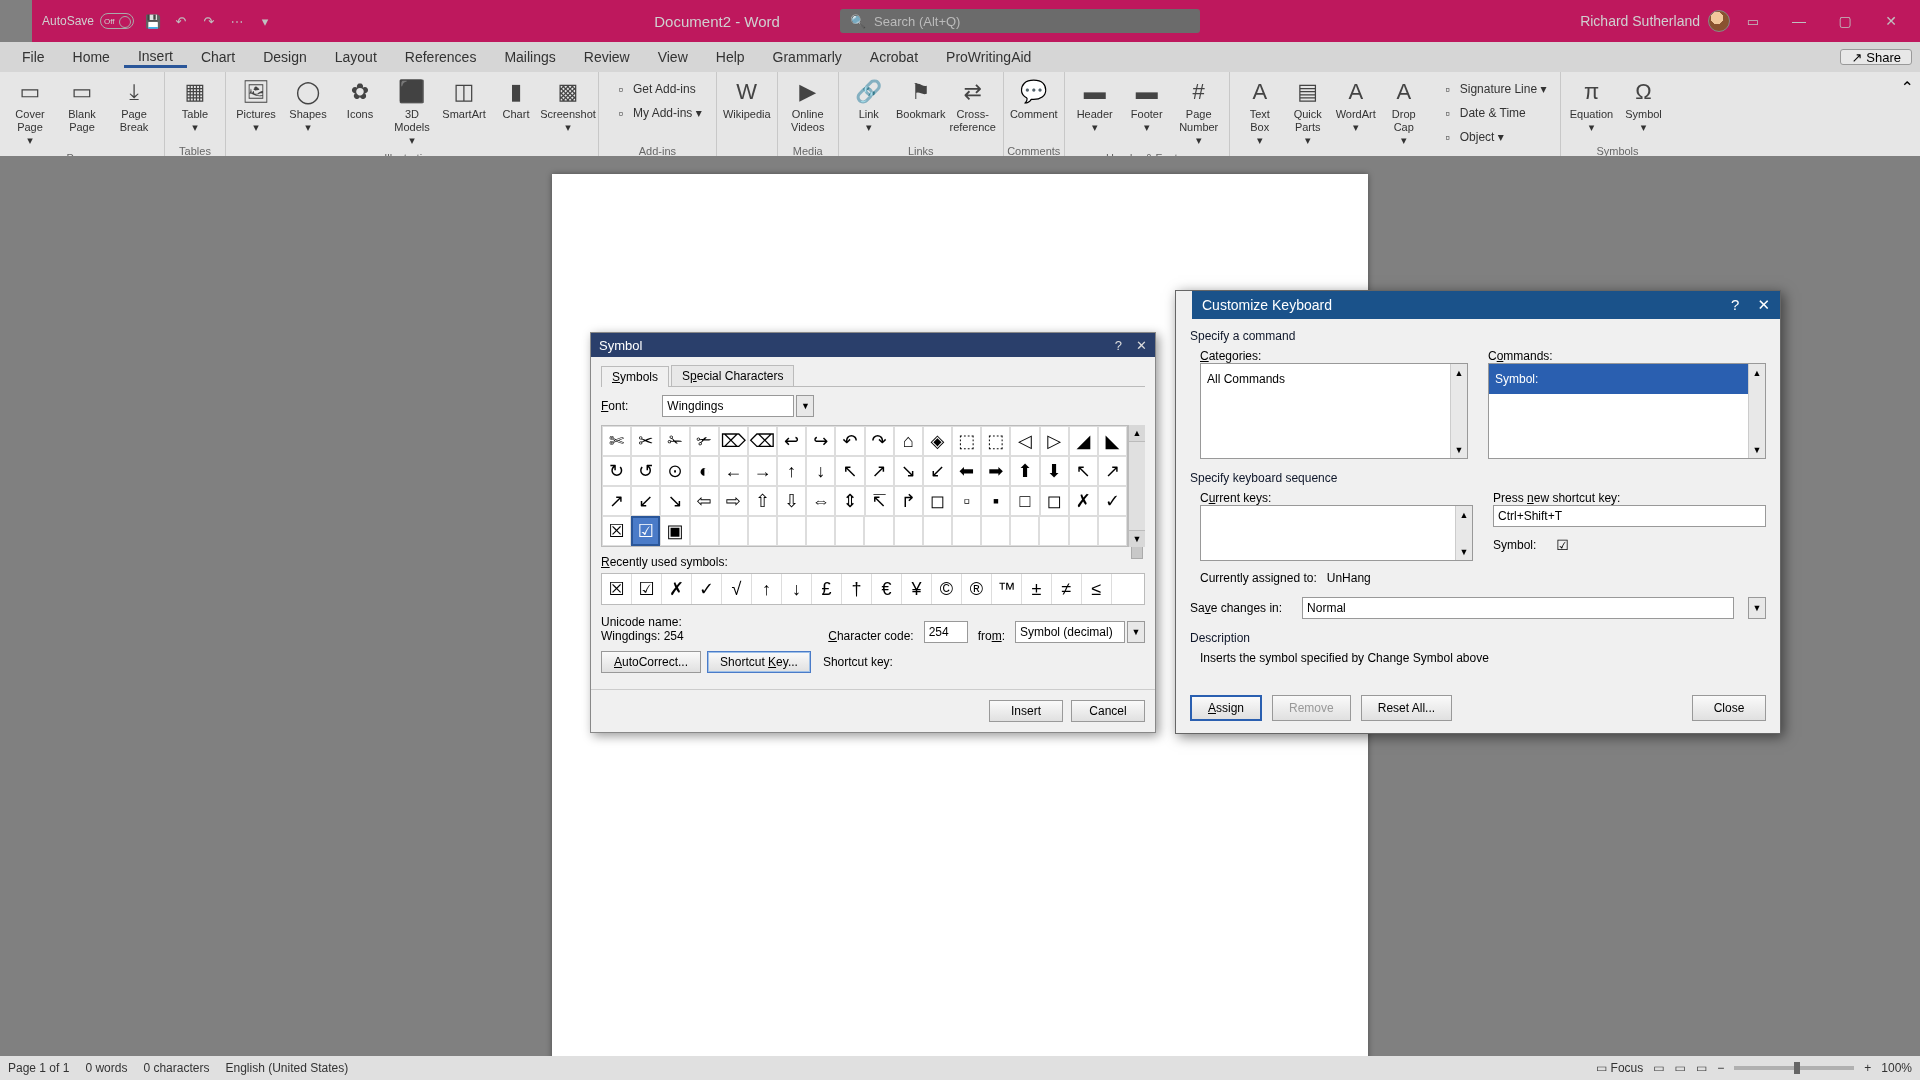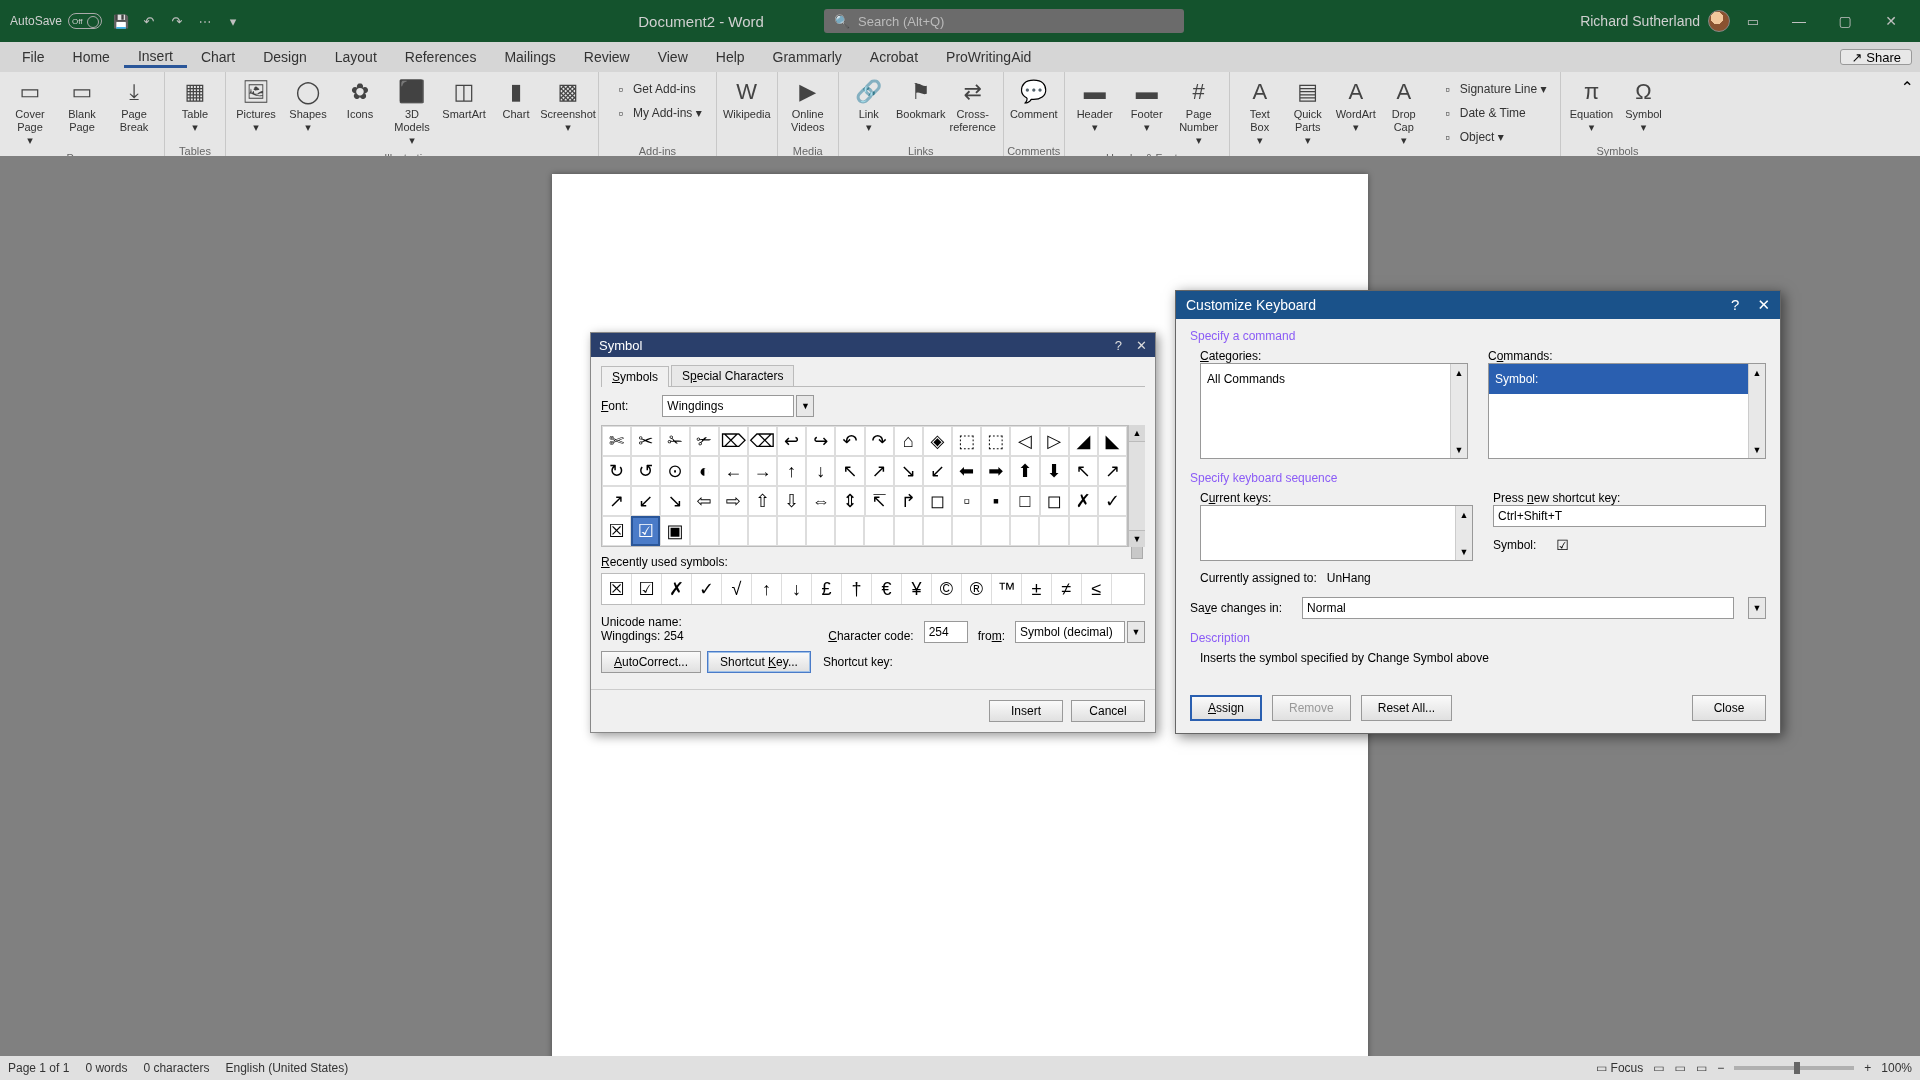--- a/index.html
+++ b/index.html
@@ -1,19 +1,19 @@
 <!DOCTYPE html>
 <html><head>
 <meta charset="utf-8">
 <style>
 * { margin: 0; padding: 0; box-sizing: border-box; font-family: "Segoe UI", Arial, sans-serif; }
 body { background: #808080; width: 1920px; height: 1080px; overflow: hidden; position: relative; }
 
 
-.titlebar { height: 42px; background: #14532d; display: flex; align-items: center; color: #d0d0d0; font-size: 14px; }
+.titlebar { height: 42px; background: #be185d; display: flex; align-items: center; color: #d0d0d0; font-size: 14px; margin-left: 32px; }
 .titlebar .left { display: flex; align-items: center; gap: 10px; padding-left: 10px; }
 .autosave { display: flex; align-items: center; gap: 6px; font-size: 12px; }
 .autosave-toggle { width: 34px; height: 16px; border: 1px solid #aaa; border-radius: 10px; position: relative; font-size: 8px; display: flex; align-items: center; padding-left: 3px; }
 .autosave-toggle::after { content: ''; position: absolute; right: 2px; top: 2px; width: 10px; height: 10px; border-radius: 50%; border: 1px solid #aaa; }
 .qat-icon { width: 18px; height: 18px; display: flex; align-items: center; justify-content: center; font-size: 13px; color: #c0c0c0; }
 .titlebar .center { flex: 1; display: flex; align-items: center; justify-content: center; gap: 60px; }
 .doc-title { font-size: 15px; }
 .search-box { width: 360px; height: 24px; background: #6b6b6b; border-radius: 3px; display: flex; align-items: center; padding: 0 10px; gap: 8px; color: #bbb; font-size: 13px; }
 .titlebar .right { display: flex; align-items: center; gap: 14px; padding-right: 6px; }
 .user { display: flex; align-items: center; gap: 8px; font-size: 14px; }
@@ -69,24 +69,24 @@
 .grid-cell { width: 30px; height: 30px; border: 1px solid #ddd; display: flex; align-items: center; justify-content: center; font-size: 18px; font-family: "Wingdings", "Segoe UI Symbol", sans-serif; }
 .grid-cell.selected { background: #4a7bc8; color: #fff; border: 2px solid #2a5699; }
 .recent-row { display: flex; margin-top: 4px; border: 1px solid #bbb; background: #fff; }
 .recent-cell { width: 30px; height: 30px; border-right: 1px solid #ddd; display: flex; align-items: center; justify-content: center; font-size: 18px; }
 .dlg-btn { border: 1px solid #999; background: linear-gradient(#fafafa,#e0e0e0); padding: 3px 12px; font-size: 12px; }
 .dlg-btn.highlighted { border: 1px solid #4a7bc8; box-shadow: 0 0 0 1px #9ec0e8 inset; }
 .sym-footer { display: flex; justify-content: flex-end; gap: 8px; padding: 10px; border-top: 1px solid #ccc; }
 
 
 .kbd-dialog { position: absolute; left: 1175px; top: 290px; width: 606px; background: #f0f0f0; border: 1px solid #666; box-shadow: 3px 3px 12px rgba(0,0,0,.5); font-size: 12px; }
-.kbd-title { height: 28px; background: #1a528a; color: #fff; display: flex; align-items: center; padding: 12px 10px; font-size: 14px; }
+.kbd-title { height: 28px; background: #1a528a; color: #fff; display: flex; align-items: center; padding: 12px 10px; font-size: 14px; margin-left: 16px; }
 .kbd-title .sp { margin-left: auto; display: flex; gap: 18px; color: #fff; font-size: 15px; }
 .kbd-body { padding: 10px 14px; }
-.kbd-section-label { font-size: 12px; color: #8b5cf6; margin-bottom: 6px; }
+.kbd-section-label { font-size: 12px; color: #0f172a; margin-bottom: 6px; }
 .kbd-cols { display: flex; gap: 20px; margin-bottom: 12px; }
 .kbd-col { flex: 1; }
 .listbox { border: 1px solid #999; background: #fff; height: 96px; overflow: hidden; position: relative; }
 .listbox .scroll { position: absolute; right: 0; top: 0; bottom: 0; width: 17px; background: #e8e8e8; border-left: 1px solid #ccc; }
 .listbox .scroll .arr { height: 17px; display: flex; align-items: center; justify-content: center; font-size: 9px; }
 .listbox .item { padding: 8px 6px; font-size: 12px; }
 .listbox .item.selected { background: #2a5fb0; color: #fff; }
 .kbd-row { display: flex; gap: 20px; margin-bottom: 10px; }
 .kbd-half { flex: 1; }
 .kbd-txt { width: 100%; border: 1px solid #999; background: #fff; height: 22px; padding: 0 4px; font-size: 12px; }

